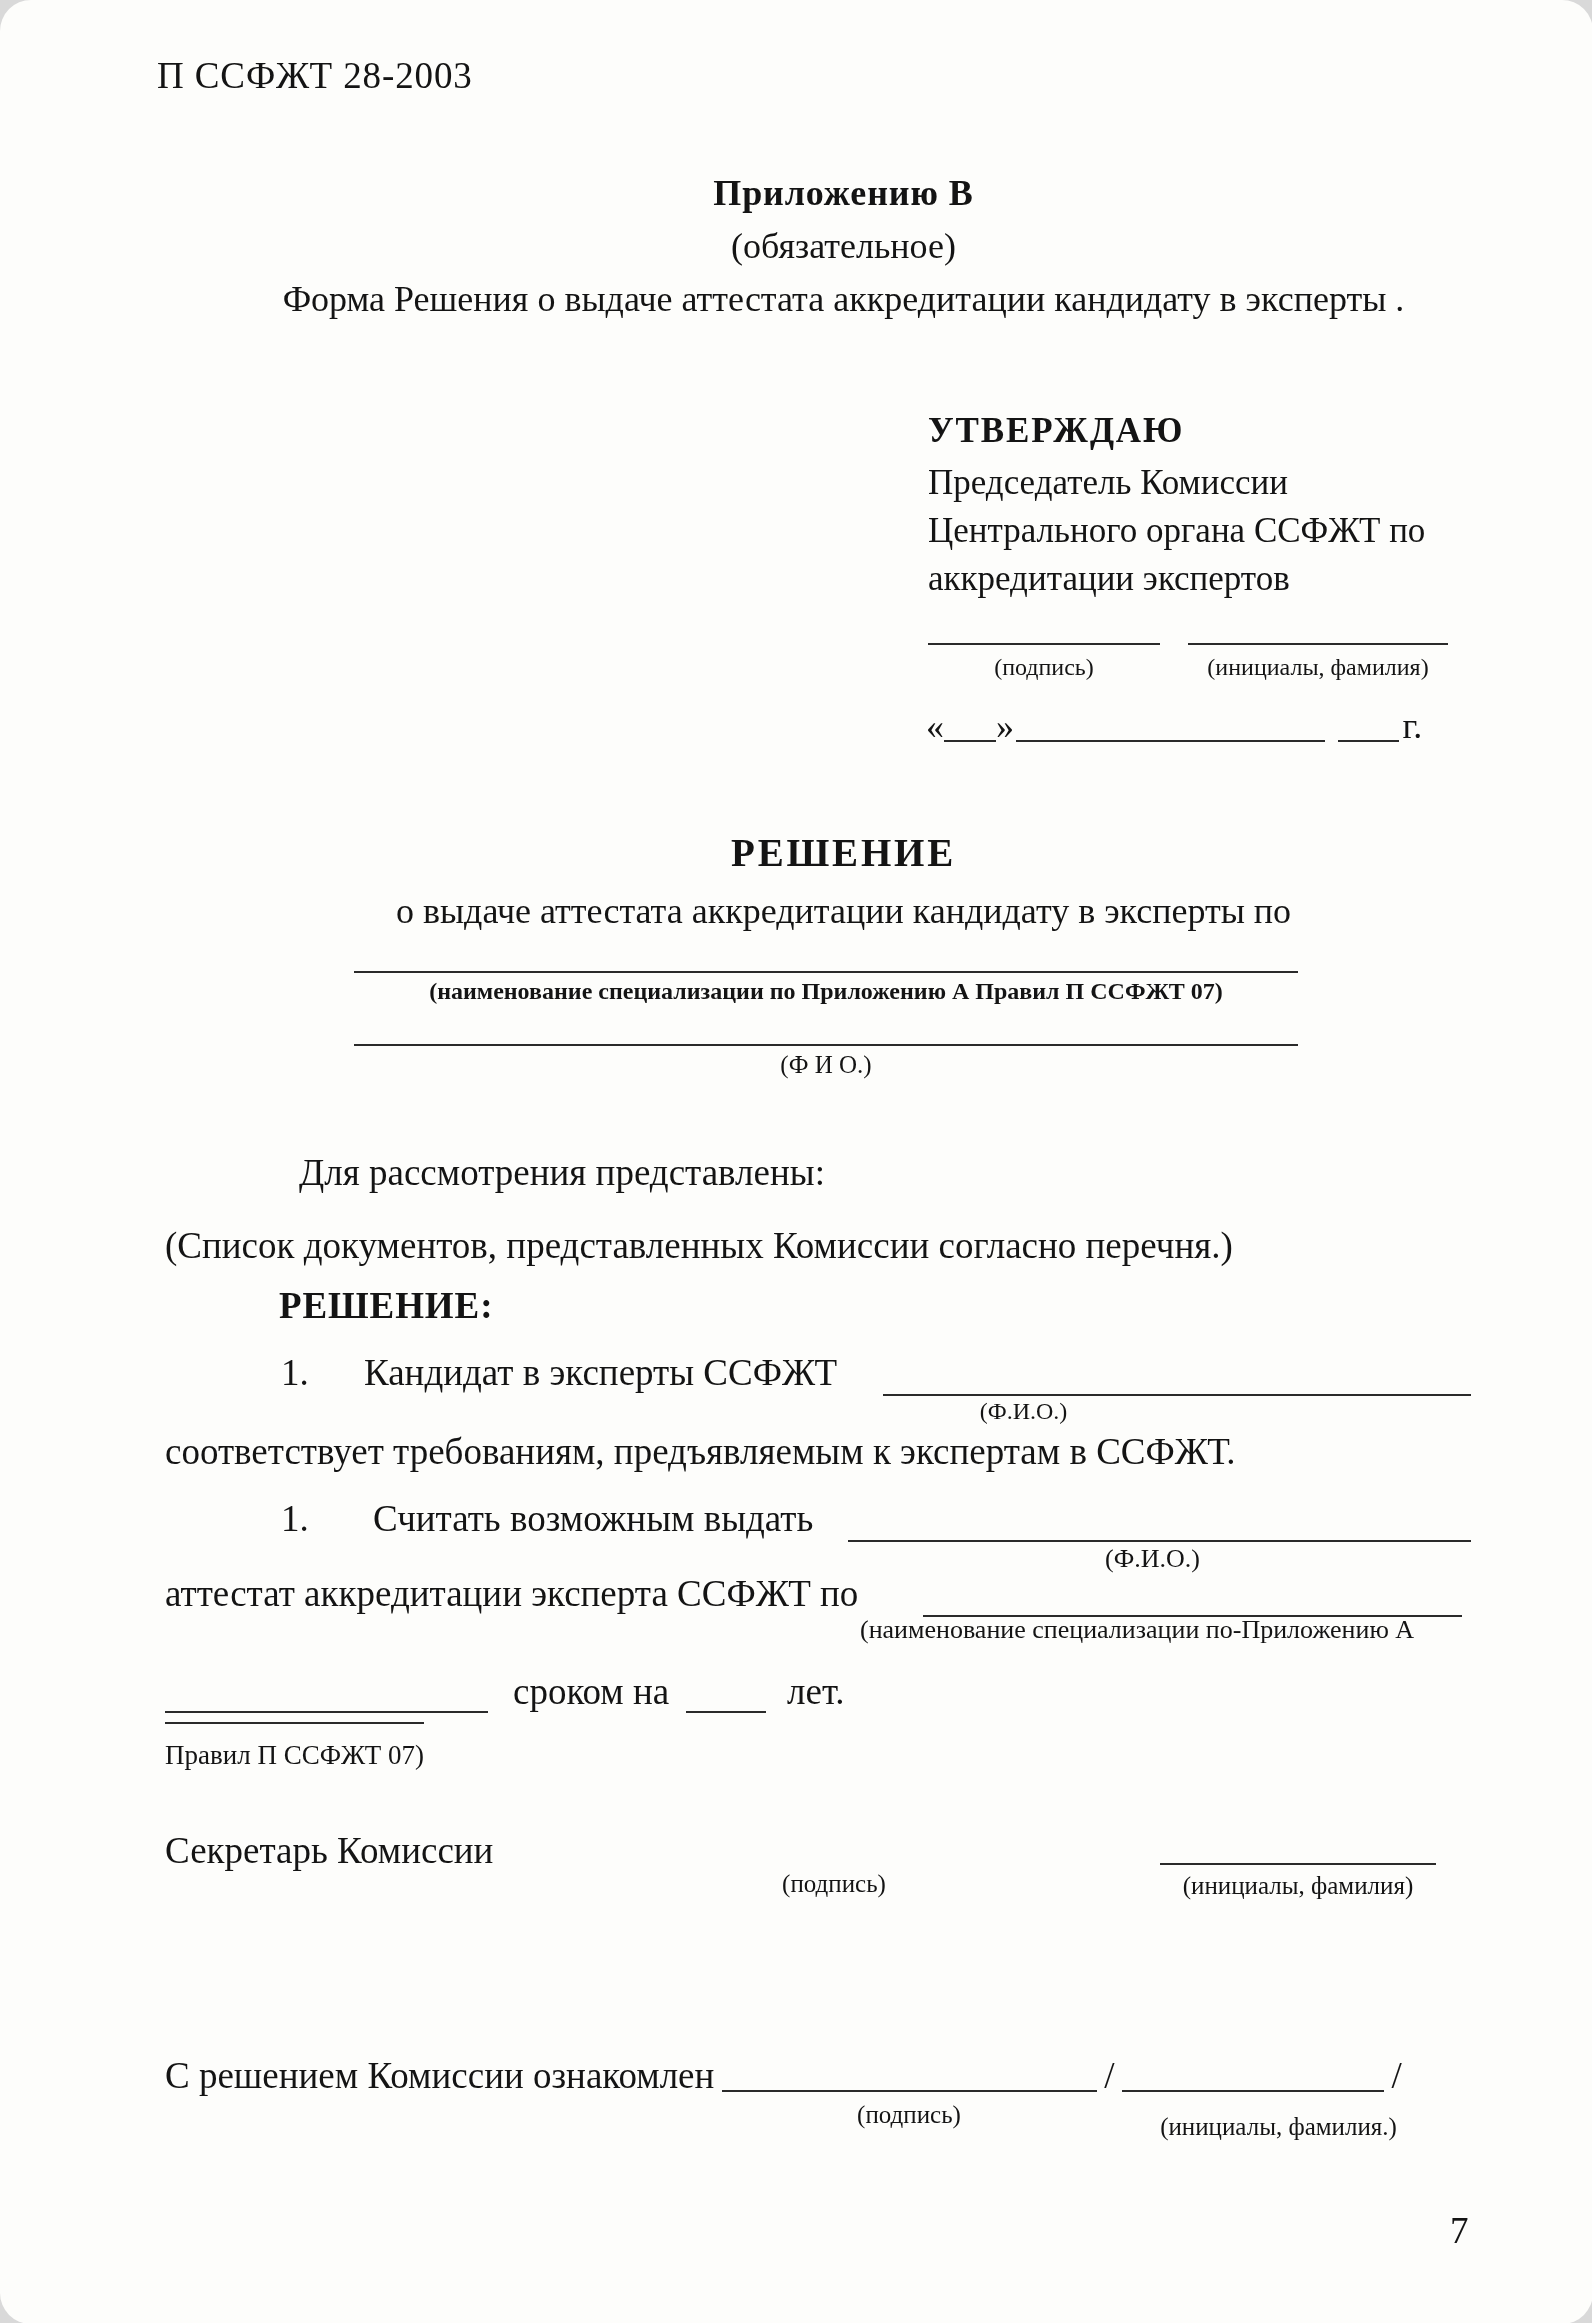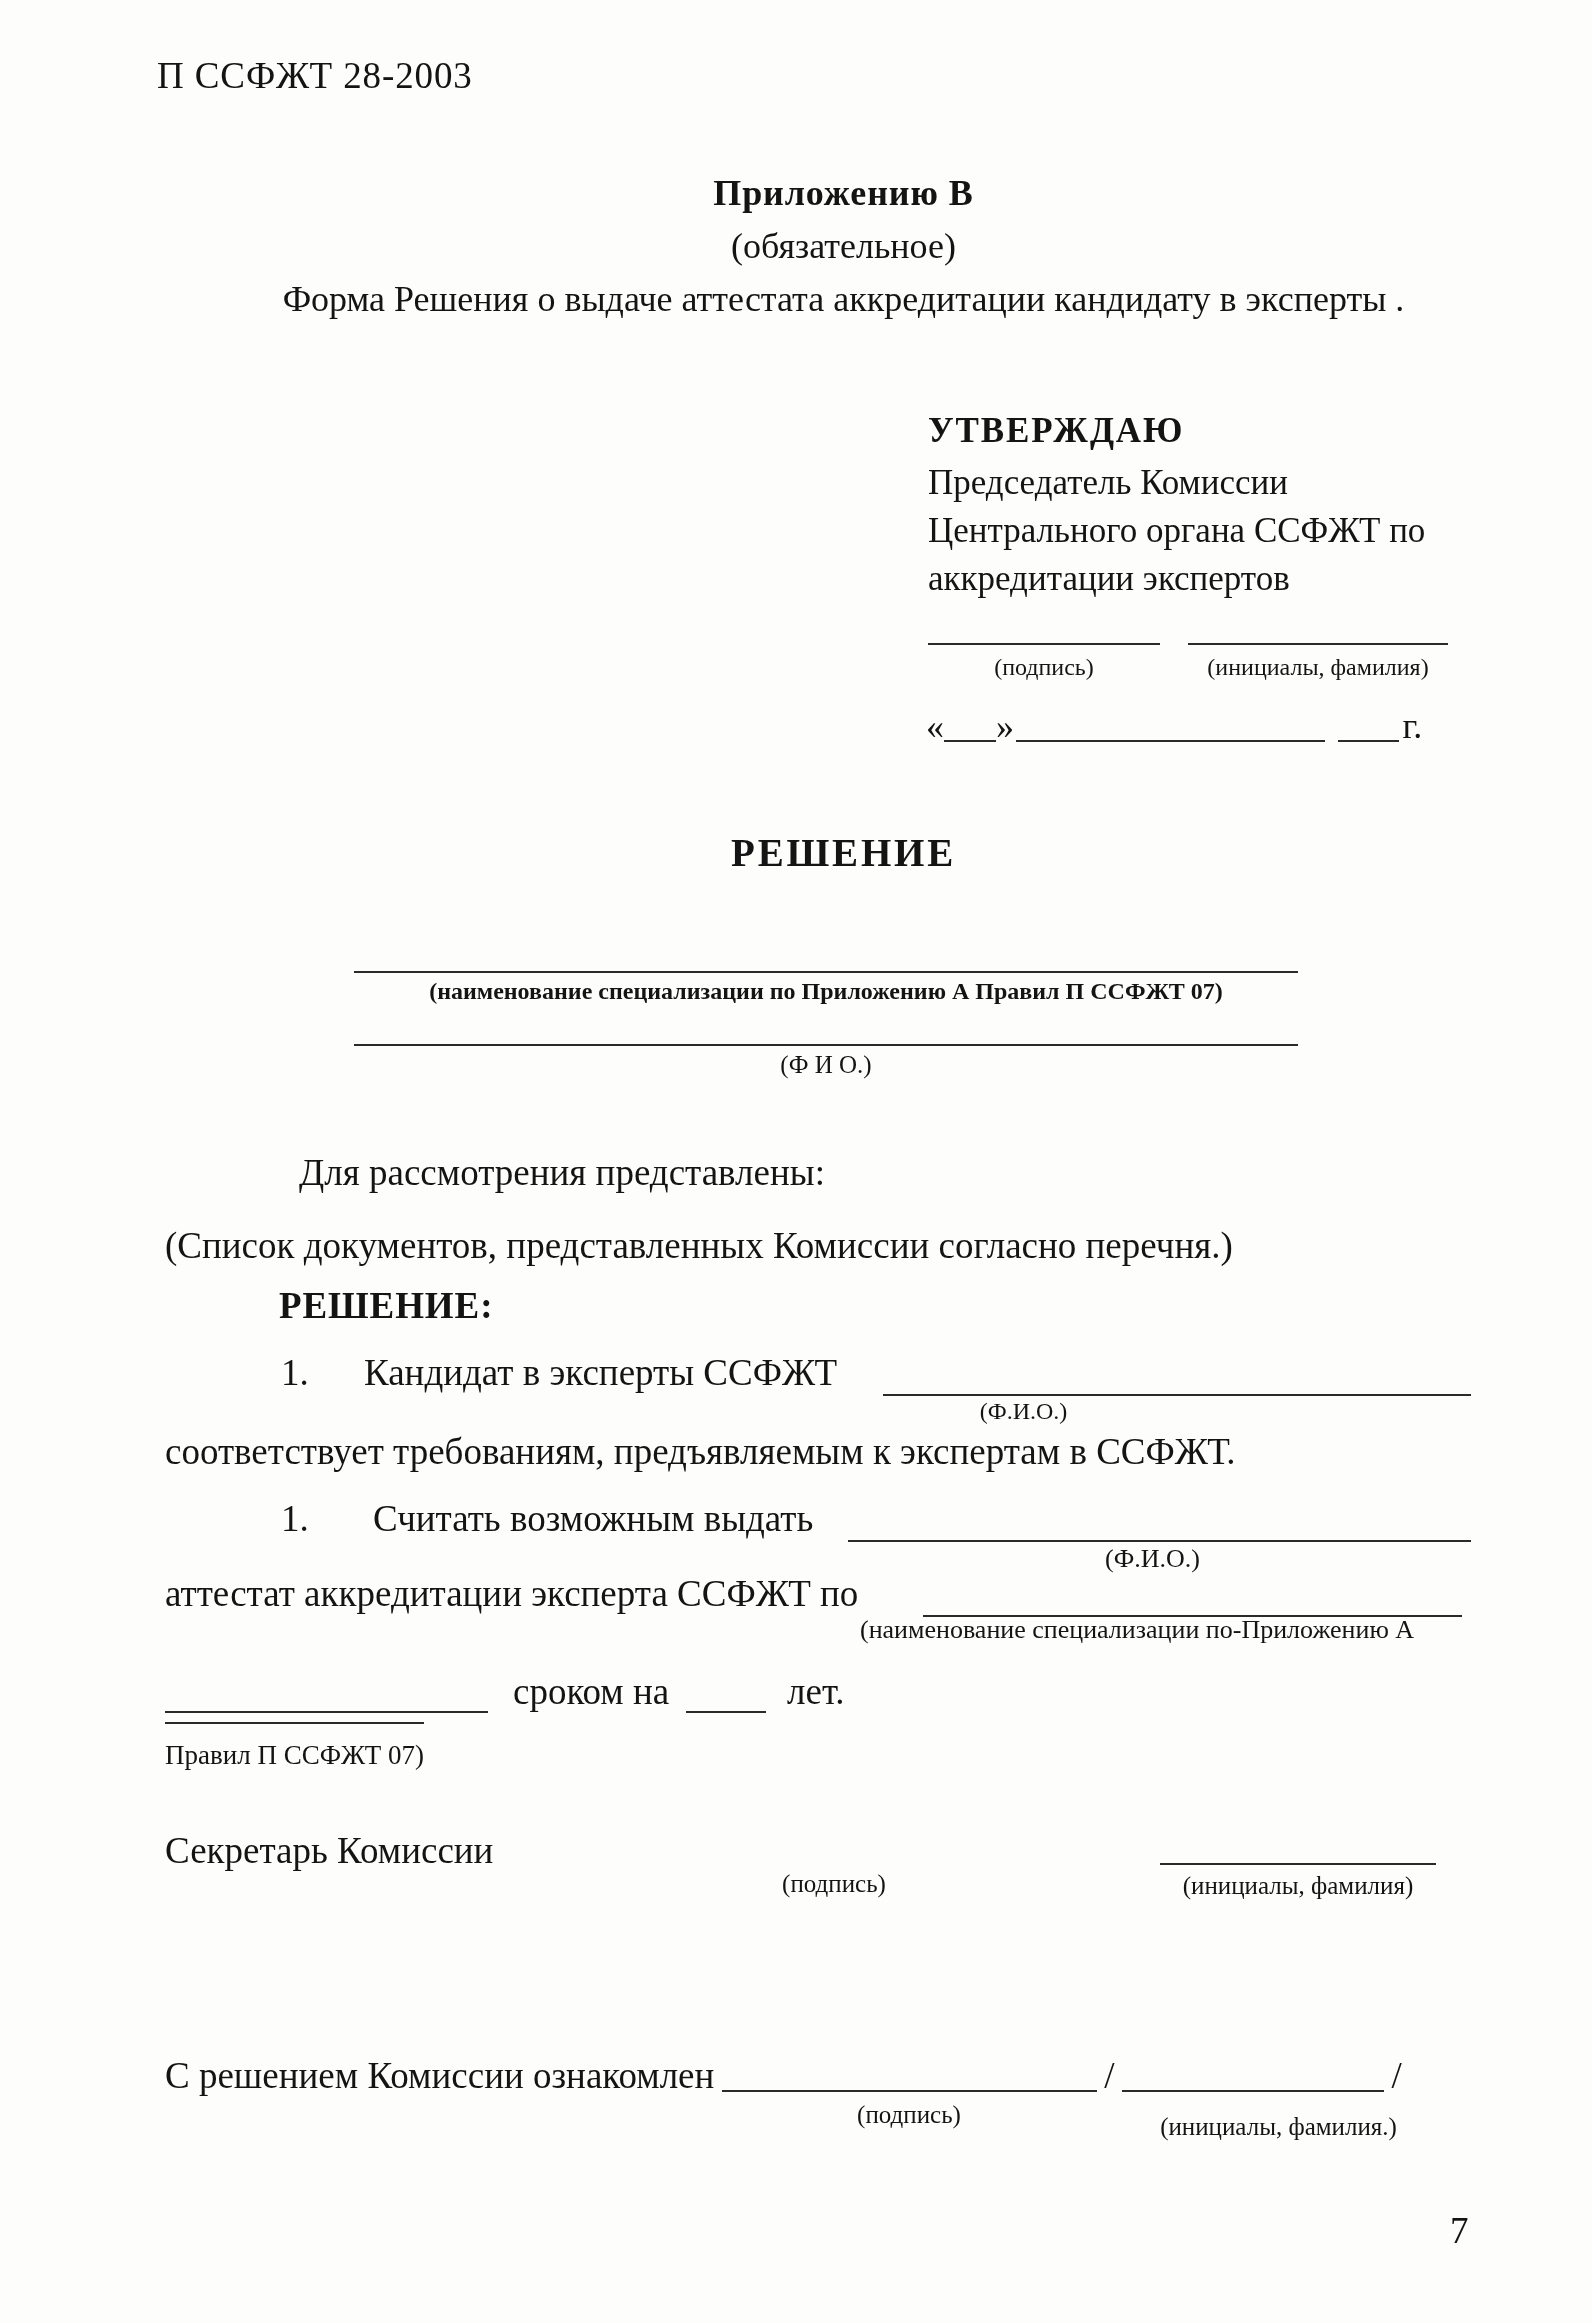--- a/index.html
+++ b/index.html
@@ -4,20 +4,21 @@
 <style>
   html, body { margin: 0; padding: 0; background: #d9d9d9; }
   .page {
     position: relative;
     width: 1593px;
     height: 2324px;
     background: #fdfdfb;
     font-family: "Liberation Serif", serif;
     color: #141414;
     overflow: hidden;
+    border-radius: 31px;
   }
   .abs { position: absolute; }
 
   .doc-code { left: 157px; top: 54px; font-size: 37px; letter-spacing: 0.9px; }
 
   .appendix-block { left: 94px; top: 167px; width: 1499px; text-align: center; font-size: 36px; line-height: 53px; }
   .appendix-title { font-weight: bold; letter-spacing: 0.9px; }
 
   .approval-block { left: 928px; top: 407px; font-size: 35px; line-height: 48px; }
   .approval-stamp { font-weight: bold; letter-spacing: 1.9px; margin-bottom: 3.7px; }
@@ -101,20 +102,21 @@
   </div>
 
   <div class="abs sig-line appr-sig-line-1"></div>
   <div class="abs sig-line appr-sig-line-2"></div>
   <div class="abs appr-sig-label">(подпись)</div>
   <div class="abs appr-ini-label">(инициалы, фамилия)</div>
 
   <div class="abs date-row"><span>«</span><span class="blank w55"></span><span>»</span><span class="blank w330"></span><span class="blank w65"></span><span>г.</span></div>
 
   <div class="abs decision-title">РЕШЕНИЕ</div>
+  <div class="abs decision-subtitle">о выдаче аттестата аккредитации  кандидату в эксперты по</div>
 
   <div class="abs sig-line spec-blank"></div>
   <div class="abs spec-label">(наименование специализации по Приложению А Правил  П ССФЖТ 07)</div>
 
   <div class="abs sig-line fio-blank"></div>
   <div class="abs fio-label">(Ф И О.)</div>
 
   <div class="abs submitted">Для рассмотрения представлены:</div>
   <div class="abs doc-list">(Список документов, представленных Комиссии согласно перечня.)</div>
   <div class="abs res-heading">РЕШЕНИЕ:</div>

